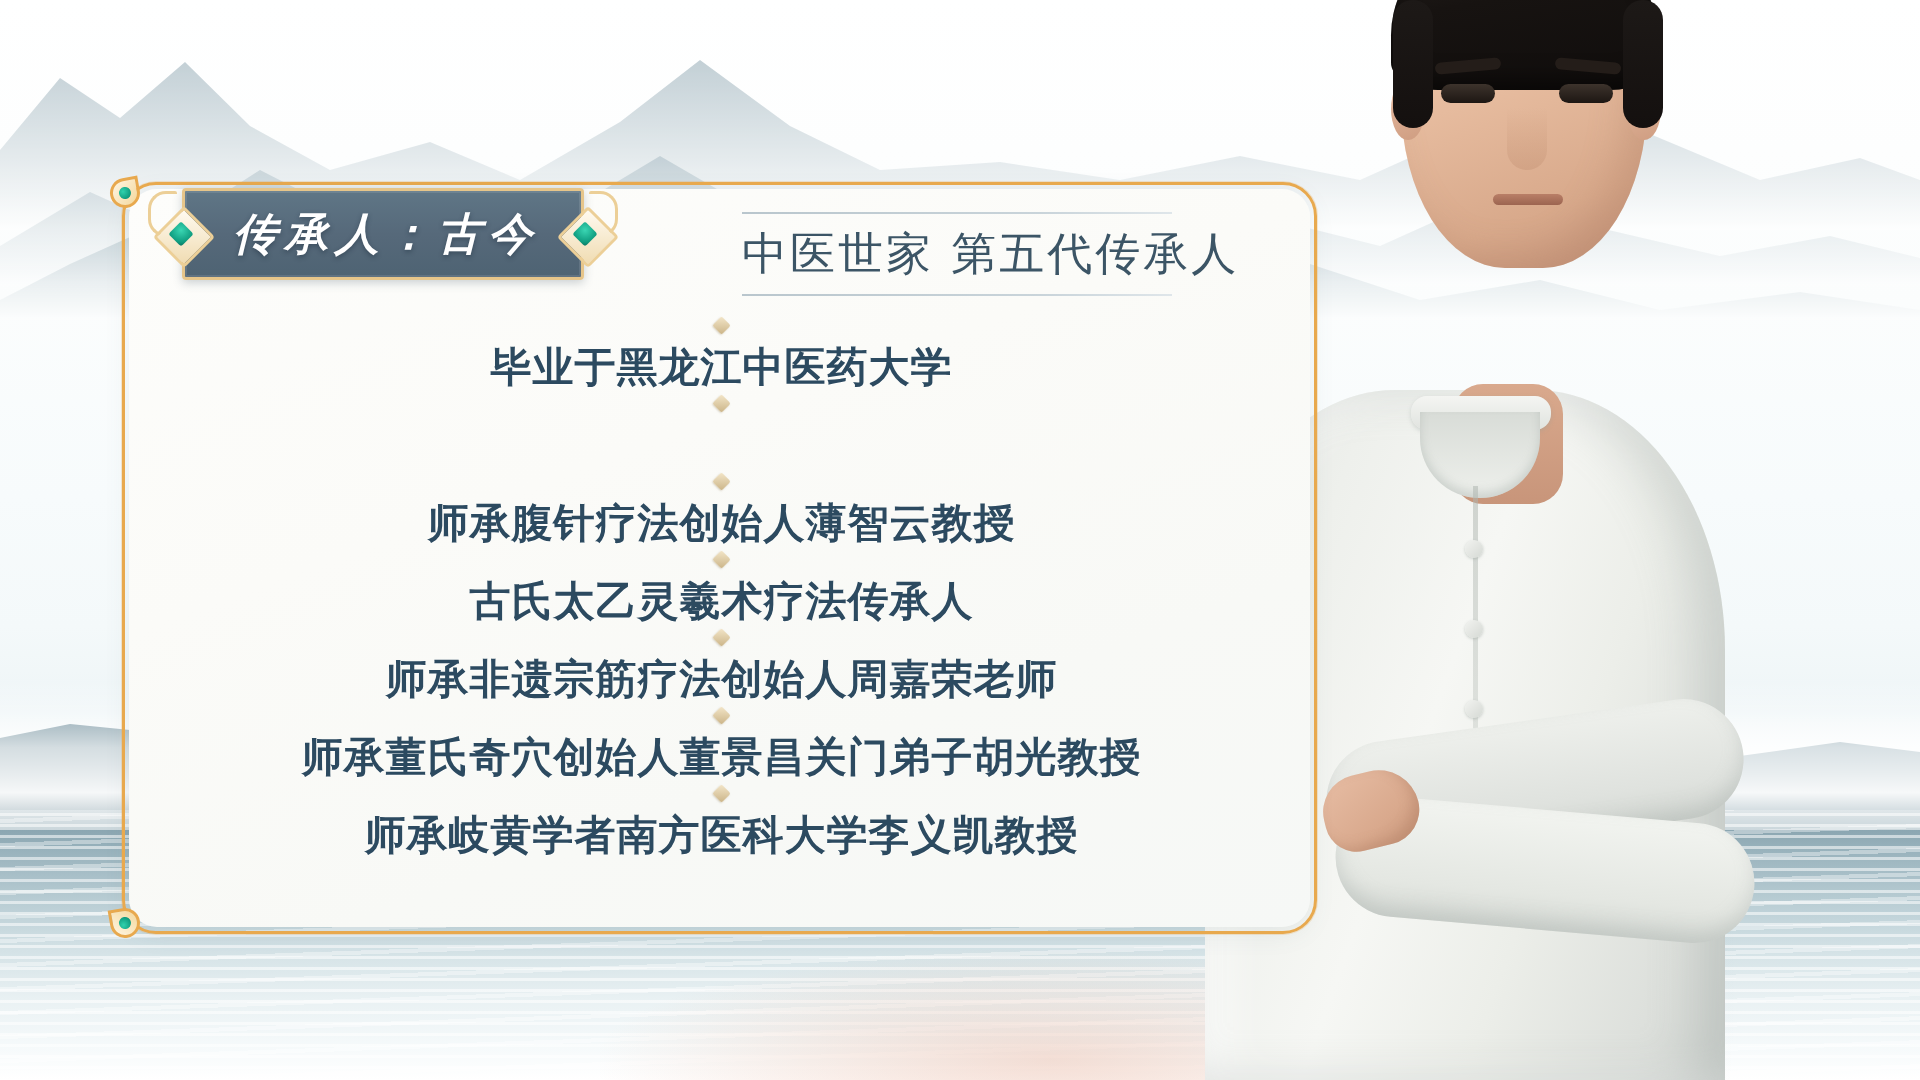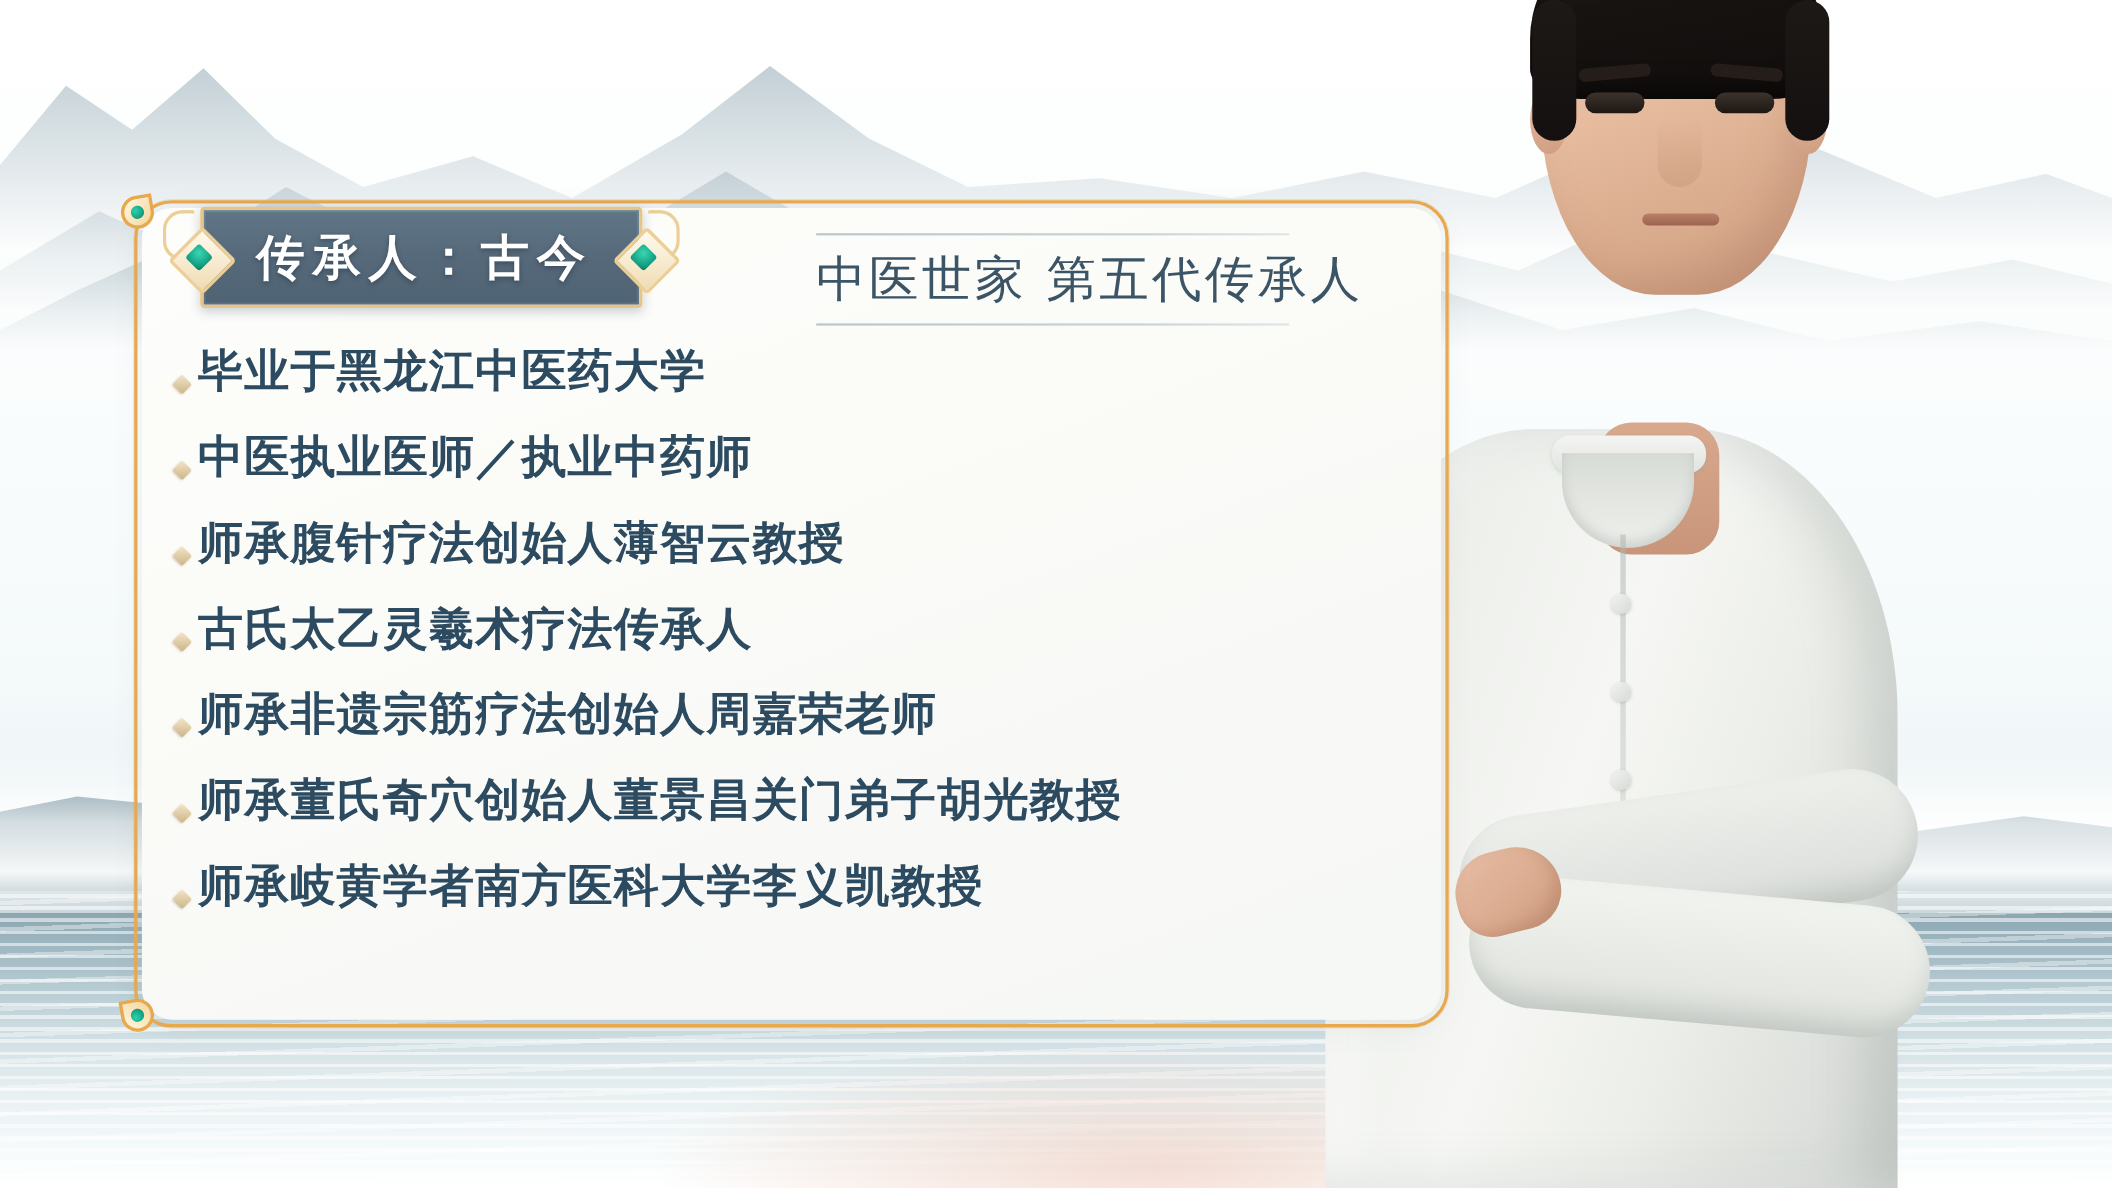--- a/index.html
+++ b/index.html
@@ -92,20 +92,21 @@
     box-shadow:inset 0 0 0 2px rgba(255,255,255,.10), 0 3px 10px rgba(60,80,95,.25);
   }
   .plaque-title{
     position:absolute;left:34px;right:34px;top:0;bottom:0;
     display:flex;align-items:center;justify-content:center;
     color:#ffffff;
     font-size:44px;letter-spacing:7px;font-weight:700;
     font-family:"DejaVu Serif","Liberation Serif",serif;
     text-shadow:0 2px 5px rgba(25,40,55,.45);
     padding-left:6px;
+    font-style:italic;
   }
   .plq-orn{
     position:absolute;top:50%;margin-top:-31px;width:62px;height:62px;
   }
   .plq-orn.left{left:2px;}
   .plq-orn.right{right:2px;}
   .plq-orn .dia{
     position:absolute;left:12px;top:12px;width:38px;height:38px;
     transform:rotate(45deg);
     border:3px solid #eccf97;
@@ -141,21 +142,21 @@
   .subtitle-rule2{
     width:430px;height:2px;background:linear-gradient(90deg,#b9c6cd,#c9d4da 70%,#dfe6ea);
     margin-top:10px;
   }
 
   
   .list{
     position:absolute;left:28px;top:128px;right:24px;
   }
   .li{
-    display:flex;height:78px;
+    display:flex;align-items:center;height:78px;flex-direction:column;
   }
   .li-marker{
     width:30px;flex:0 0 30px;display:flex;align-items:center;justify-content:center;
   }
   .li-marker i{
     display:block;width:13px;height:13px;transform:rotate(45deg);
     background:linear-gradient(135deg,#f3e6c9,#cbb487);
     border-radius:2px;
     box-shadow:0 1px 2px rgba(150,130,90,.35);
   }
@@ -420,21 +421,20 @@
       <div class="li">
         <span class="li-marker">
             <i></i>
           </span>
         <span class="li-text">毕业于黑龙江中医药大学</span>
       </div>
       <div class="li">
         <span class="li-marker">
             <i></i>
           </span>
-        <span class="li-text">中医执业医师／执业中药师</span>
       </div>
       <div class="li">
         <span class="li-marker">
             <i></i>
           </span>
         <span class="li-text">师承腹针疗法创始人薄智云教授</span>
       </div>
       <div class="li">
         <span class="li-marker">
             <i></i>

